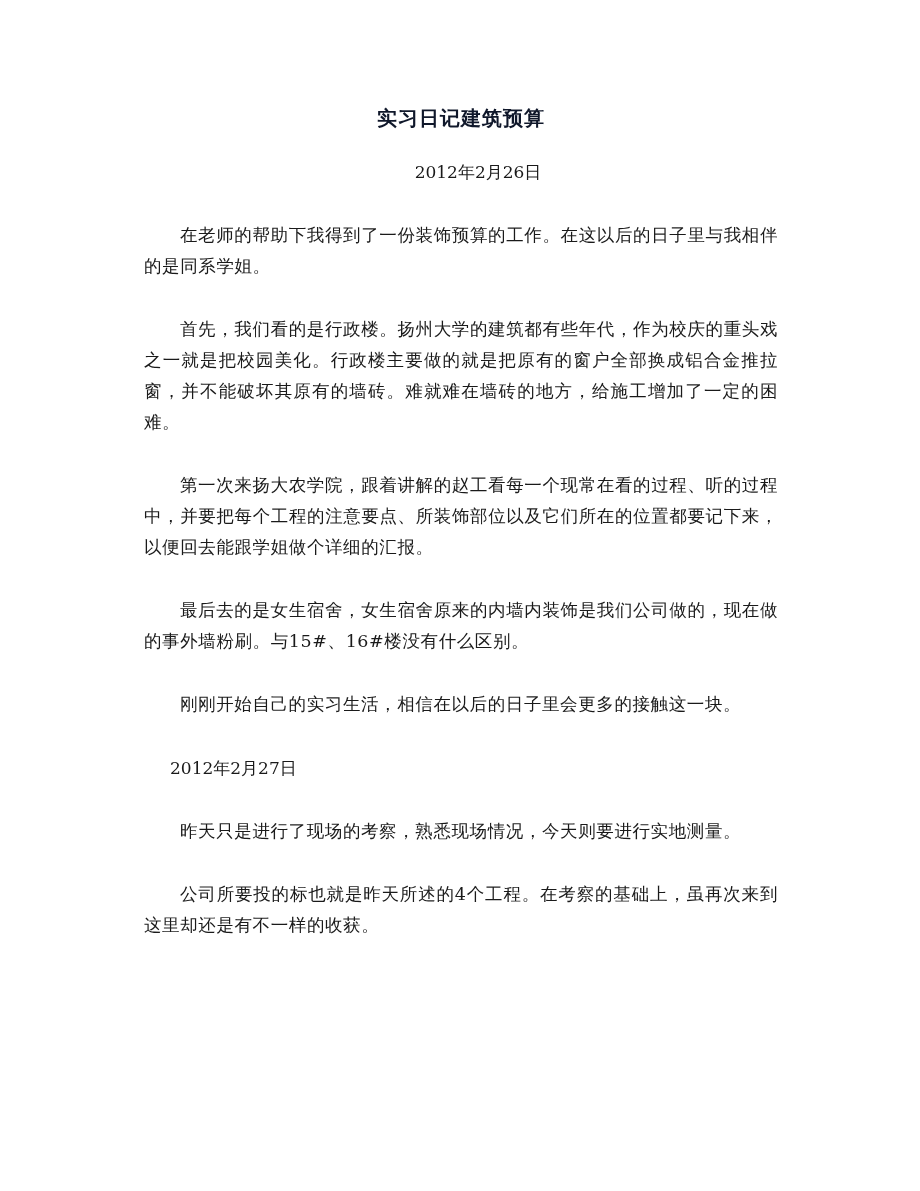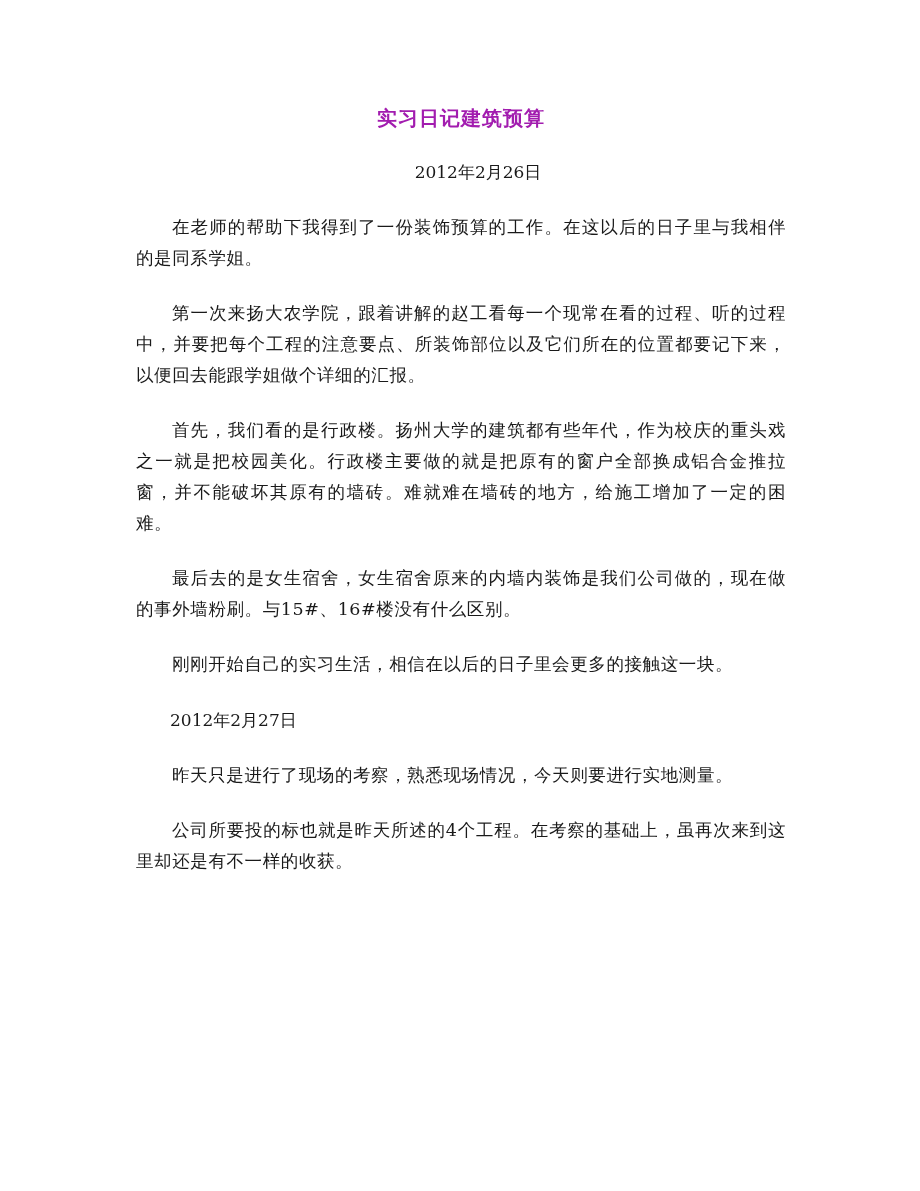--- a/index.html
+++ b/index.html
@@ -21,21 +21,21 @@
     left: 136px;
     top: 0;
     width: 650px;
   }
   .doc-title {
     text-align: center;
     font-family: "DejaVu Sans", "Liberation Sans", sans-serif;
     font-weight: bold;
     font-size: 20px;
     line-height: 28px;
-    color: #a21caf;
+    color: #0f172a;
     letter-spacing: 1px;
     margin: 0;
     padding-top: 104px;
     padding-bottom: 0;
   }
   .date-line {
     font-family: "DejaVu Serif", "Liberation Serif", serif;
     font-size: 17px;
     line-height: 31px;
     color: #1a1a1a;
@@ -44,41 +44,41 @@
     padding-top: 25px;
   }
   .para {
     font-family: "DejaVu Serif", "Liberation Serif", serif;
     font-size: 17.5px;
     line-height: 31px;
     color: #1a1a1a;
     text-align: justify;
     text-justify: inter-ideograph;
     text-indent: 36px;
-    margin: 0;
+    margin: 8px;
     padding-top: 24px;
     letter-spacing: 0.6px;
     word-break: break-all;
   }
   .date-line:first-of-type {
     padding-top: 25px;
     text-align: center;
   }
 </style>
 </head>
 <body>
 
 <div class="page">
   <div class="content">
     <h1 class="doc-title">实习日记建筑预算</h1>
     <div>
         <p class="date-line">2012年2月26日</p>
         <p class="para">在老师的帮助下我得到了一份装饰预算的工作。在这以后的日子里与我相伴的是同系学姐。</p>
+        <p class="para">首先，我们看的是行政楼。扬州大学的建筑都有些年代，作为校庆的重头戏之一就是把校园美化。行政楼主要做的就是把原有的窗户全部换成铝合金推拉窗，并不能破坏其原有的墙砖。难就难在墙砖的地方，给施工增加了一定的困难。</p>
         <p class="para">第一次来扬大农学院，跟着讲解的赵工看每一个现常在看的过程、听的过程中，并要把每个工程的注意要点、所装饰部位以及它们所在的位置都要记下来，以便回去能跟学姐做个详细的汇报。</p>
-        <p class="para">首先，我们看的是行政楼。扬州大学的建筑都有些年代，作为校庆的重头戏之一就是把校园美化。行政楼主要做的就是把原有的窗户全部换成铝合金推拉窗，并不能破坏其原有的墙砖。难就难在墙砖的地方，给施工增加了一定的困难。</p>
         <p class="para">最后去的是女生宿舍，女生宿舍原来的内墙内装饰是我们公司做的，现在做的事外墙粉刷。与15#、16#楼没有什么区别。</p>
         <p class="para">刚刚开始自己的实习生活，相信在以后的日子里会更多的接触这一块。</p>
         <p class="date-line">2012年2月27日</p>
         <p class="para">昨天只是进行了现场的考察，熟悉现场情况，今天则要进行实地测量。</p>
         <p class="para">公司所要投的标也就是昨天所述的4个工程。在考察的基础上，虽再次来到这里却还是有不一样的收获。</p>
       </div>
   </div>
 </div>
 
 </body></html>

